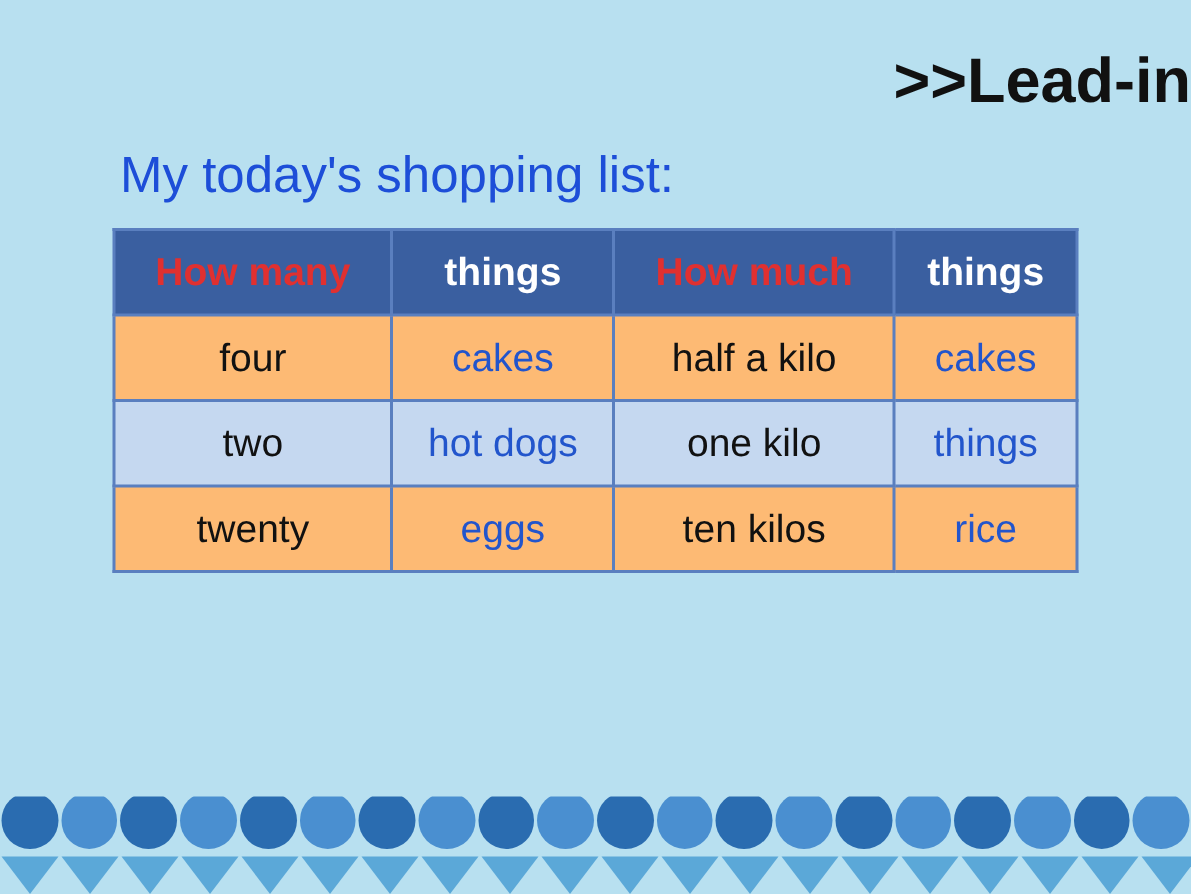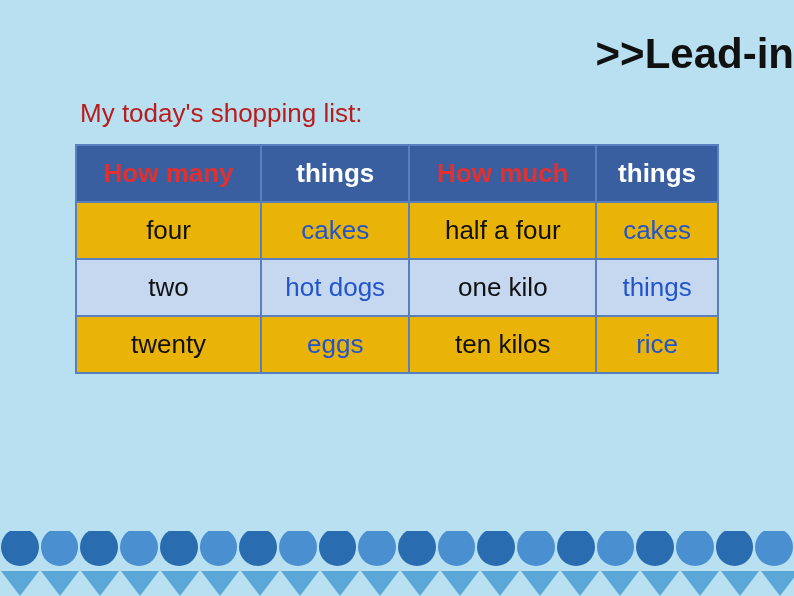--- a/index.html
+++ b/index.html
@@ -22,22 +22,22 @@
 
     .title {
       font-size: 42px;
       font-weight: bold;
       color: #111;
       padding: 30px 0 10px 80px;
       text-align: right;
     }
 
     .subtitle {
-      font-size: 26px;
-      color: #b91c1c;
+      font-size: 34px;
+      color: #1d4ed8;
       padding: 10px 0 15px 80px;
     }
 
     .table-container {
       margin: 0 75px;
     }
 
     table {
       border-collapse: collapse;
       width: 100%;
@@ -53,21 +53,21 @@
     .header-row th {
       background-color: #3a5fa0;
       color: white;
     }
 
     .header-row th.red-text {
       color: #e03030;
     }
 
     .row-light {
-      background-color: #eab308;
+      background-color: #fdba74;
     }
 
     .row-medium {
       background-color: #c5d8f0;
     }
 
     .blue-text {
       color: #2255cc;
     }
 
@@ -145,21 +145,21 @@
           <th class="red-text">How many</th>
           <th>things</th>
           <th class="red-text">How much</th>
           <th>things</th>
         </tr>
       </thead>
       <tbody>
         <tr class="row-light">
           <td class="black-text">four</td>
           <td class="blue-text">cakes</td>
-          <td class="black-text">half a four</td>
+          <td class="black-text">half a kilo</td>
           <td class="blue-text">cakes</td>
         </tr>
         <tr class="row-medium">
           <td class="black-text">two</td>
           <td class="blue-text">hot dogs</td>
           <td class="black-text">one kilo</td>
           <td class="blue-text">things</td>
         </tr>
         <tr class="row-light">
           <td class="black-text">twenty</td>

